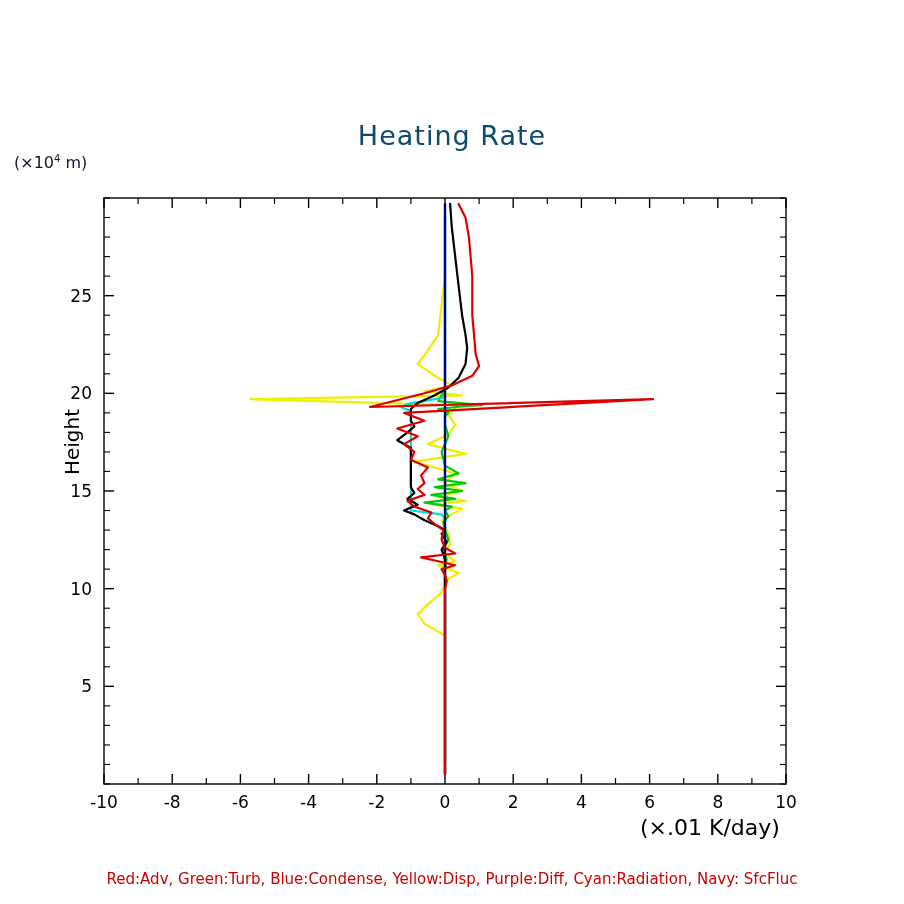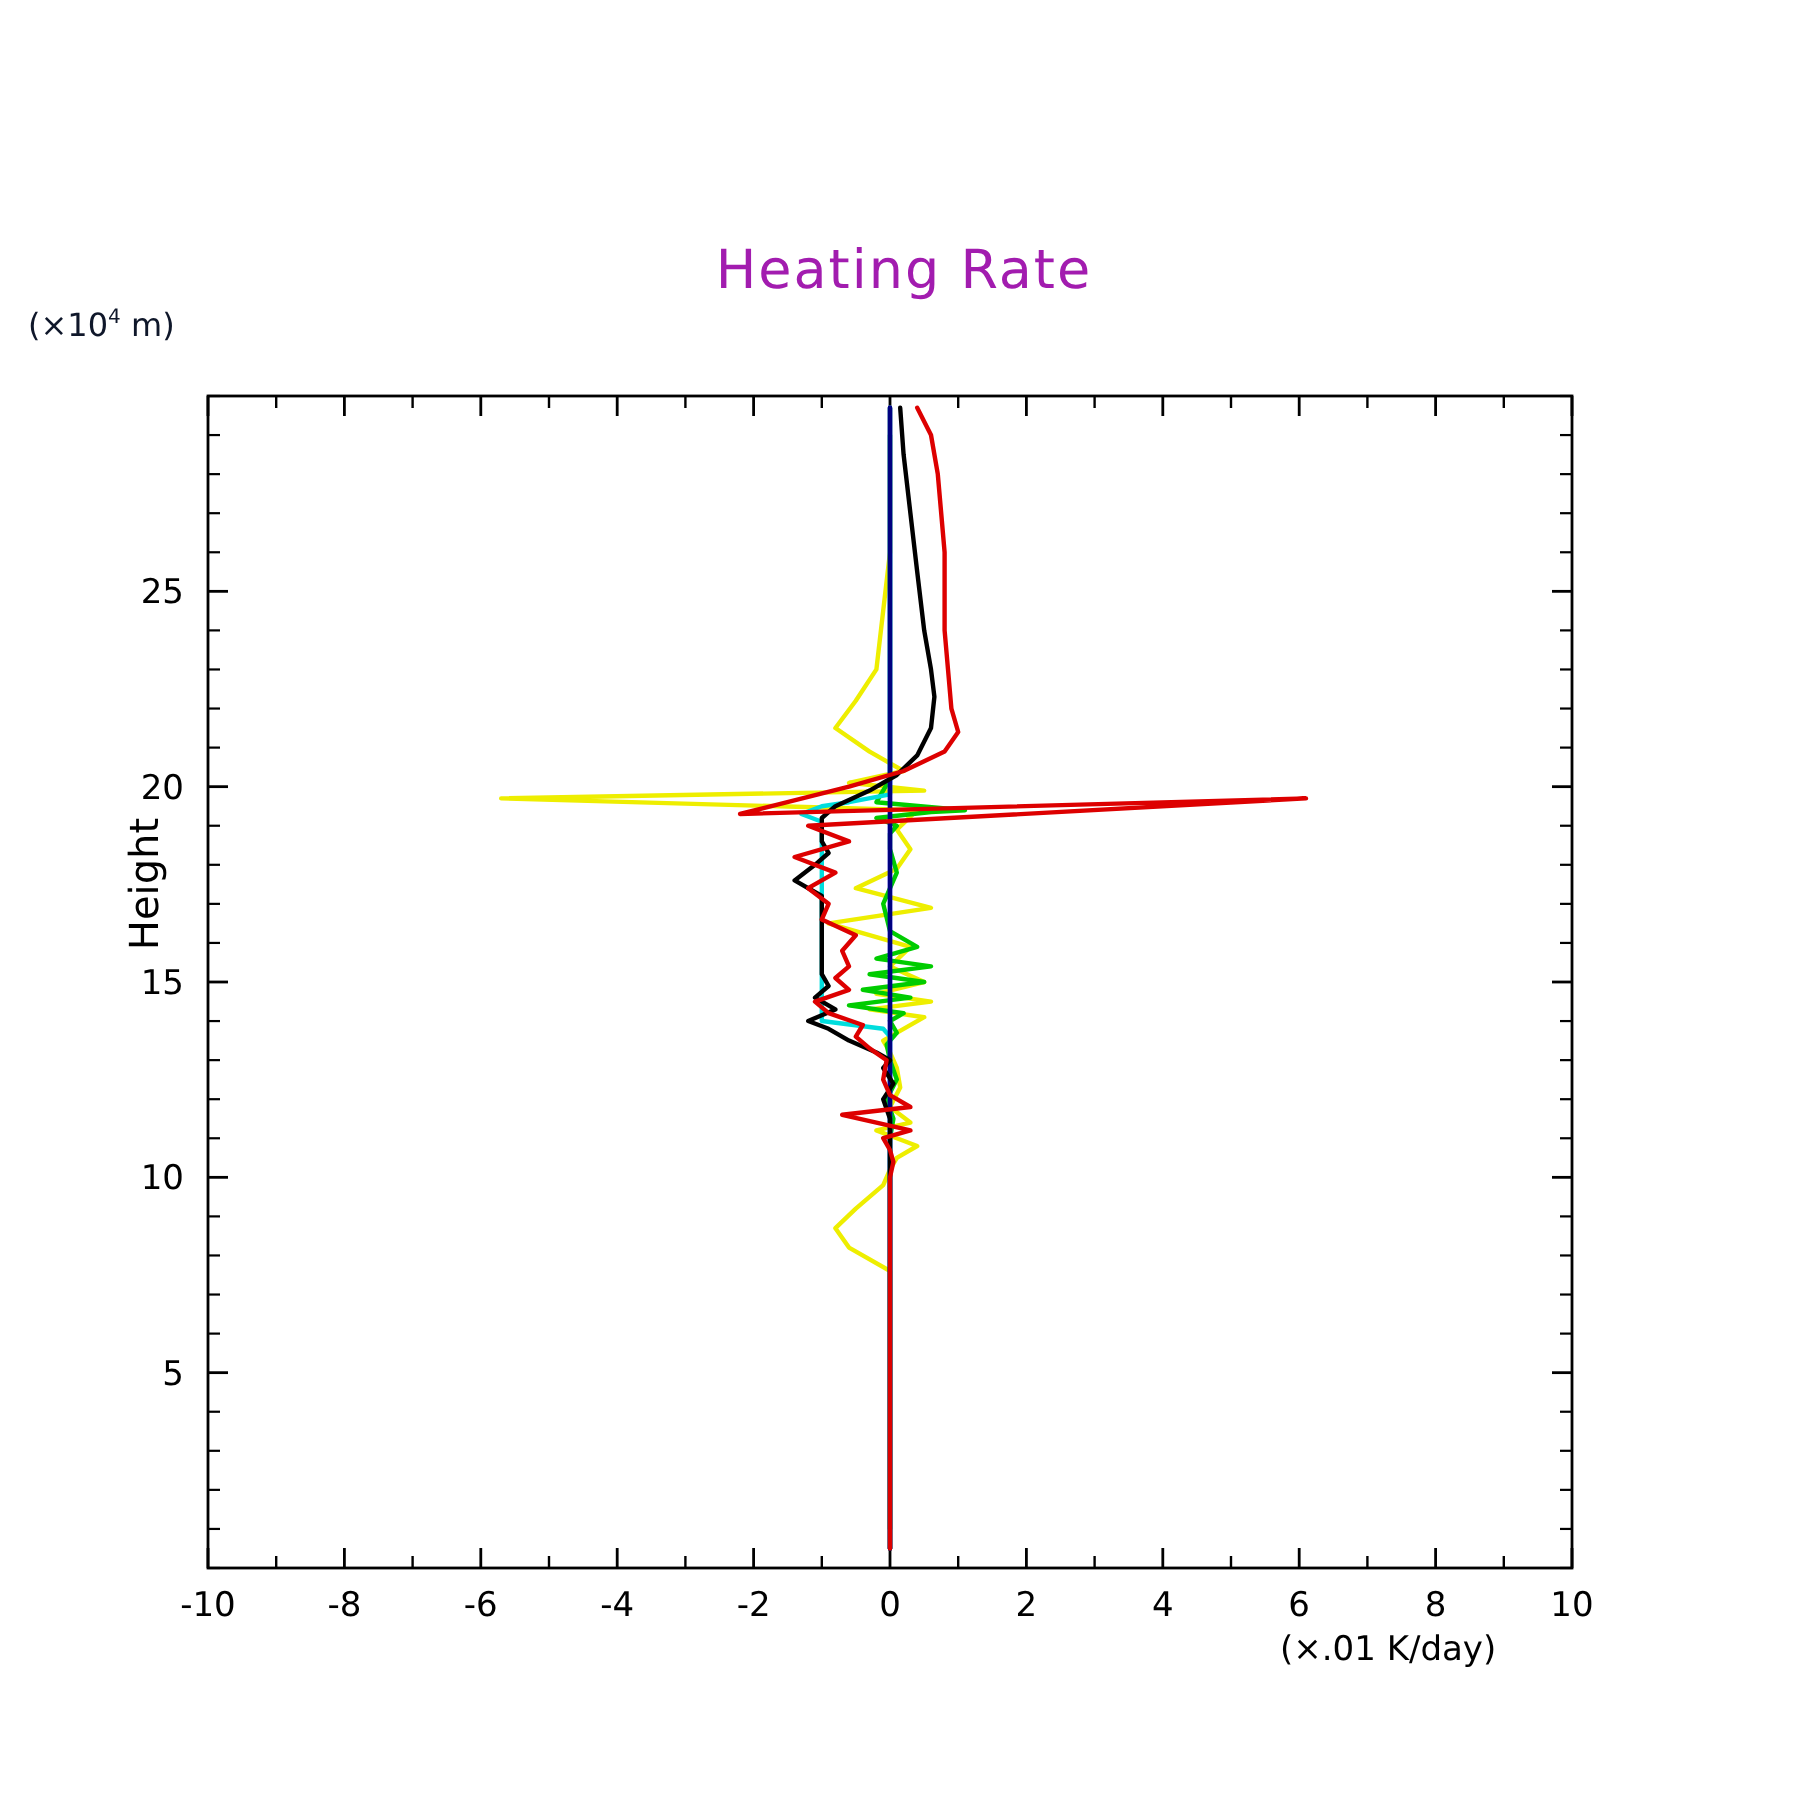--- a/index.html
+++ b/index.html
@@ -15,21 +15,21 @@
     font-family: "DejaVu Sans", sans-serif;
     overflow: hidden;
   }
   #chart-title {
     position: absolute;
     left: 0;
     top: 120px;
     width: 904px;
     text-align: center;
     font-size: 27px;
-    color: #a21caf;
+    color: #0c4a6e;
     letter-spacing: 1px;
   }
   #y-units {
     position: absolute;
     left: 14px;
     top: 153px;
     font-size: 16px;
     color: #0f172a;
   }
   #y-units sup {
@@ -44,21 +44,21 @@
     text-align: center;
     font-size: 20px;
     color: #000000;
     transform: rotate(-90deg);
     transform-origin: center center;
   }
   #x-units {
     position: absolute;
     left: 640px;
     top: 815px;
-    font-size: 17px;
+    font-size: 22px;
     color: #000000;
   }
   #legend {
     position: absolute;
     left: 0;
     top: 870px;
     width: 904px;
     text-align: center;
     font-size: 15px;
     color: #cc0000;
@@ -213,14 +213,15 @@
         <polyline points="445.0,774.2 445.0,725.4 445.0,666.8 445.0,635.5 424.5,623.8 417.7,614.1 427.9,604.3 441.6,592.6 445.0,584.8 448.4,578.9 458.6,573.0 448.4,569.1 438.2,565.2 455.2,561.3 445.0,553.5 450.1,543.7 448.4,534.0 445.0,526.2 441.6,520.3 451.8,514.4 462.1,508.6 434.8,504.7 465.5,500.8 438.2,496.9 462.1,491.0 445.0,483.2 455.2,473.4 414.3,461.7 465.5,453.9 427.9,444.1 448.4,434.4 455.2,424.6 448.4,414.8 458.6,405.1 250.6,399.2 462.1,395.3 424.5,391.4 451.8,385.5 434.8,375.8 417.7,364.0 427.9,350.4 438.2,334.7 441.6,305.4 445.0,276.1 445.0,246.8 445.0,217.5 445.0,203.9" fill="none" stroke="#eeee00" stroke-width="2.2" stroke-linejoin="round" stroke-linecap="round"></polyline>
         <polyline points="445.0,764.5 445.0,705.9 445.0,647.3 445.0,608.2 445.0,588.7 445.0,569.1 446.7,559.4 443.3,549.6 448.4,539.8 445.0,530.1 443.3,522.3 448.4,516.4 445.0,510.5 451.8,506.6 424.5,502.7 455.2,498.8 431.4,494.9 462.1,491.0 434.8,487.1 465.5,483.2 438.2,479.3 458.6,473.4 445.0,465.6 441.6,451.9 448.4,436.3 445.0,424.6 445.0,416.8 448.4,412.9 438.2,409.0 465.5,406.0 482.5,405.1 438.2,401.1 445.0,389.4 445.0,373.8 445.0,315.2 445.0,217.5" fill="none" stroke="#00cc00" stroke-width="2.2" stroke-linejoin="round" stroke-linecap="round"></polyline>
         <polyline points="445.0,774.2 445.0,686.3 445.0,608.2 445.0,549.6 445.0,518.3 441.6,514.4 410.9,510.5 410.9,498.8 410.9,487.1 410.9,475.4 410.9,463.7 410.9,451.9 410.9,440.2 410.9,428.5 410.9,416.8 410.9,410.9 400.7,407.0 410.9,403.1 424.5,401.1 445.0,397.2 445.0,315.2 445.0,203.9" fill="none" stroke="#00dddd" stroke-width="2.2" stroke-linejoin="round" stroke-linecap="round"></polyline>
         <polyline points="445.0,774.2 445.0,686.3 445.0,588.7 445.0,530.1 445.0,471.5 445.0,412.9 445.0,393.3 445.0,334.7 445.0,276.1 445.0,203.9" fill="none" stroke="#0000ee" stroke-width="2.2" stroke-linejoin="round" stroke-linecap="round"></polyline>
         <polyline points="445.0,774.2 445.0,666.8 445.0,549.6 445.0,432.4 445.0,315.2 445.0,203.9" fill="none" stroke="#000080" stroke-width="2.2" stroke-linejoin="round" stroke-linecap="round"></polyline>
         <polyline points="445.0,774.2 445.0,725.4 445.0,666.8 445.0,608.2 445.0,578.9 445.0,569.1 445.0,559.4 441.6,549.6 446.7,541.8 441.6,534.0 445.0,530.1 438.2,526.2 424.5,520.3 414.3,514.4 404.1,510.5 417.7,504.7 407.5,498.8 414.3,493.0 410.9,487.1 410.9,479.3 410.9,471.5 410.9,463.7 410.9,455.8 410.9,448.0 397.3,440.2 407.5,432.4 414.3,426.5 410.9,420.7 410.9,414.8 410.9,409.0 417.7,403.1 434.8,395.3 448.4,387.5 458.6,377.7 465.5,364.0 467.2,348.4 465.5,334.7 462.1,315.2 458.6,285.9 455.2,256.6 451.8,227.3 450.1,203.9" fill="none" stroke="#000000" stroke-width="2.2" stroke-linejoin="round" stroke-linecap="round"></polyline>
         <polyline points="445.0,774.2 445.0,744.9 445.0,705.9 445.0,666.8 445.0,637.5 445.0,618.0 445.0,602.3 445.0,588.7 446.7,580.9 445.0,575.0 441.6,569.1 455.2,565.2 438.2,561.3 421.1,557.4 455.2,553.5 445.0,547.6 441.6,539.8 443.3,530.1 434.8,524.2 427.9,518.3 431.4,512.5 414.3,506.6 407.5,500.8 424.5,494.9 417.7,489.0 424.5,483.2 421.1,475.4 427.9,467.6 410.9,459.7 414.3,451.9 404.1,444.1 417.7,436.3 397.3,428.5 424.5,420.7 404.1,412.9 653.0,399.2 370.0,407.0 424.5,393.3 451.8,385.5 472.3,375.8 479.1,366.0 475.7,354.3 474.0,334.7 472.3,315.2 472.3,295.7 472.3,276.1 470.6,256.6 468.9,237.1 465.5,217.5 458.6,203.9" fill="none" stroke="#dd0000" stroke-width="2.2" stroke-linejoin="round" stroke-linecap="round"></polyline>
       </g>
   </svg>
 
+  <div id="legend">Red:Adv, Green:Turb, Blue:Condense, Yellow:Disp, Purple:Diff, Cyan:Radiation, Navy: SfcFluc</div>
 
 </div>
 
 </body></html>

